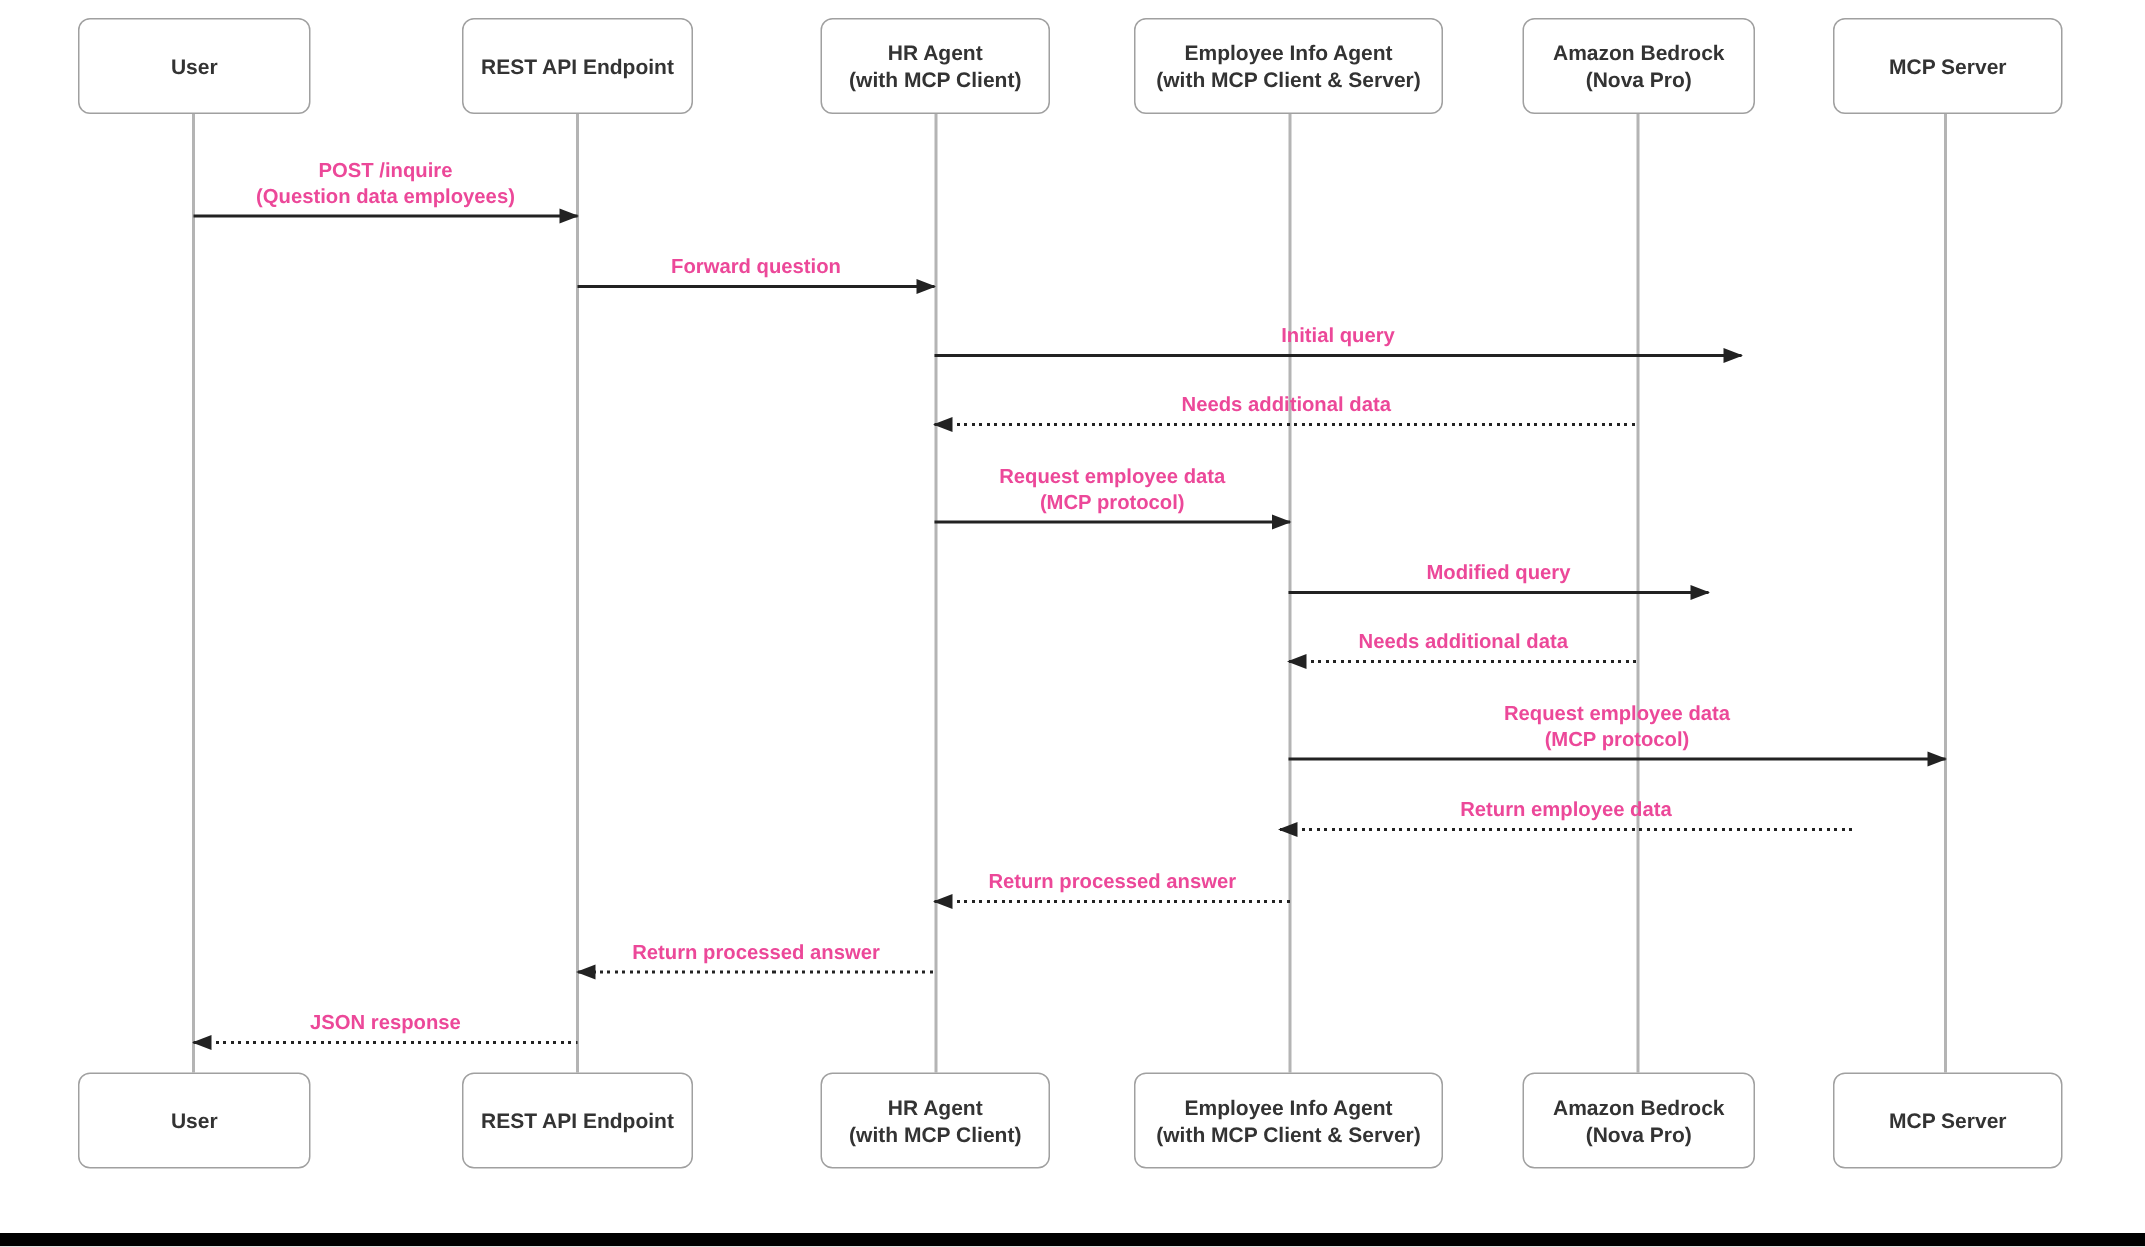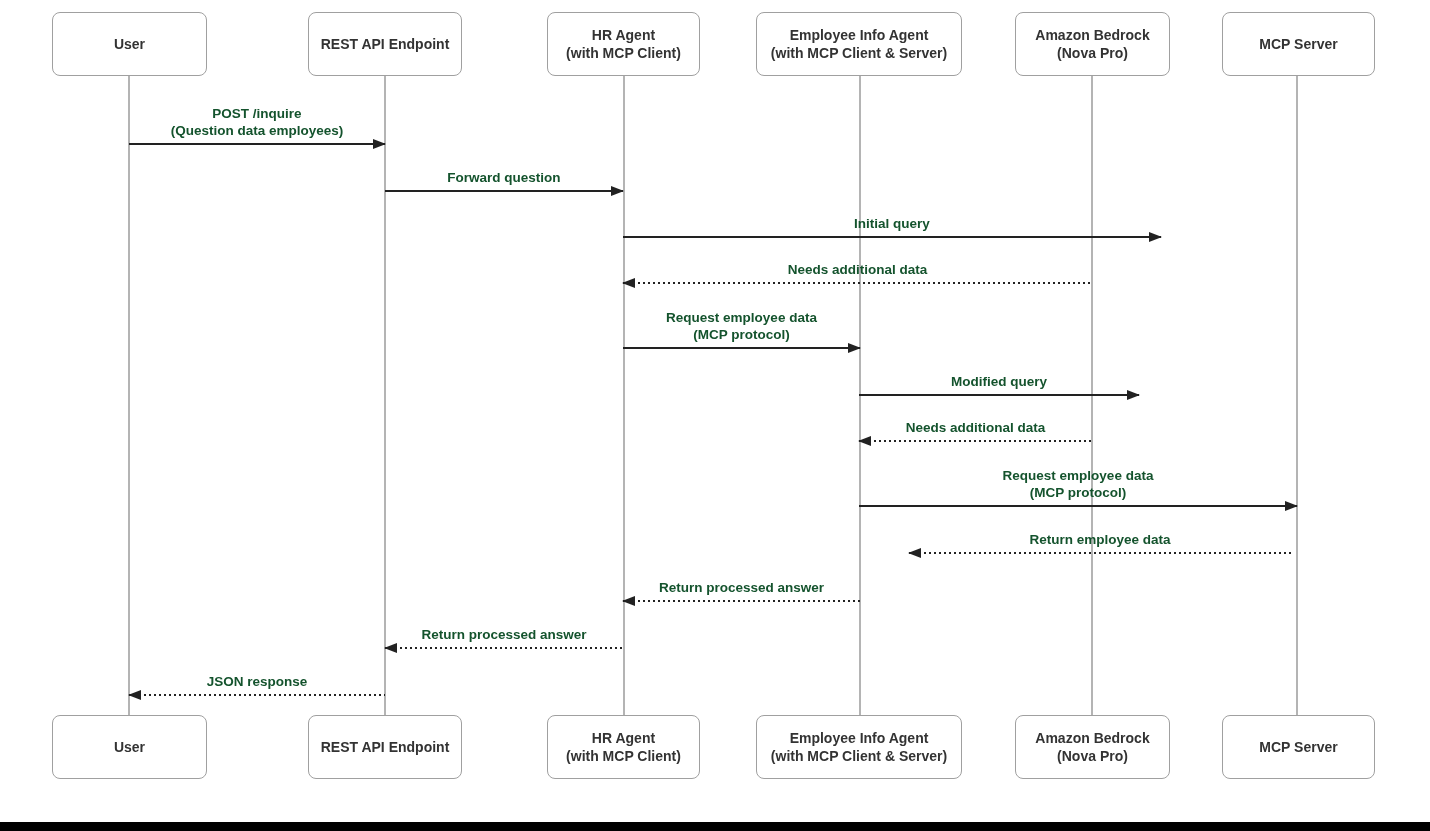--- a/index.html
+++ b/index.html
@@ -7,21 +7,21 @@
          font-family:"Liberation Sans",sans-serif;font-weight:bold;}
   
   .pbox{position:absolute;height:64px;background:#fff;border:1.6px solid #a0a0a0;border-radius:8px;
         display:flex;flex-direction:column;align-items:center;justify-content:center;
         color:#333;font-size:14px;line-height:18px;text-align:center;box-sizing:border-box;}
   .pbox span{display:block;}
   
   .lifeline{position:absolute;top:76px;height:639px;width:2px;background:#b4b4b4;}
   
   .msg{position:absolute;height:48px;}
-  .msg .lbl{position:absolute;left:0;right:0;bottom:6px;text-align:center;color:#14532d;
+  .msg .lbl{position:absolute;left:0;right:0;bottom:6px;text-align:center;color:#ec4899;
             font-size:13.5px;line-height:17px;white-space:nowrap;}
   .msg .line{position:absolute;left:0;right:0;bottom:0;height:2px;}
   .line.solid{background:#222;}
   .line.dotted{background:repeating-linear-gradient(to right,#222 0 2px,transparent 2px 5px);}
   .head{position:absolute;bottom:-4px;width:0;height:0;
         border-top:5px solid transparent;border-bottom:5px solid transparent;}
   .head.right{right:-1px;border-left:13px solid #222;}
   .head.left{left:-1px;border-right:13px solid #222;}
   
   .bbar{position:absolute;left:0;top:822px;width:1430px;height:9px;background:#000;}
@@ -132,21 +132,21 @@
 
   <div class="msg" style="left:859px;top:459px;width:438px">
     <div class="lbl">
       <div>Request employee data</div>
       <div>(MCP protocol)</div>
     </div>
     <div class="line solid"></div>
     <div class="head right"></div>
   </div>
 
-  <div class="msg" style="left:909px;top:506px;width:382px">
+  <div class="msg" style="left:853px;top:506px;width:382px">
     <div class="lbl">Return employee data</div>
     <div class="line dotted"></div>
     <div class="head left"></div>
   </div>
 
   <div class="msg" style="left:623px;top:554px;width:237px">
     <div class="lbl">Return processed answer</div>
     <div class="line dotted"></div>
     <div class="head left"></div>
   </div>

